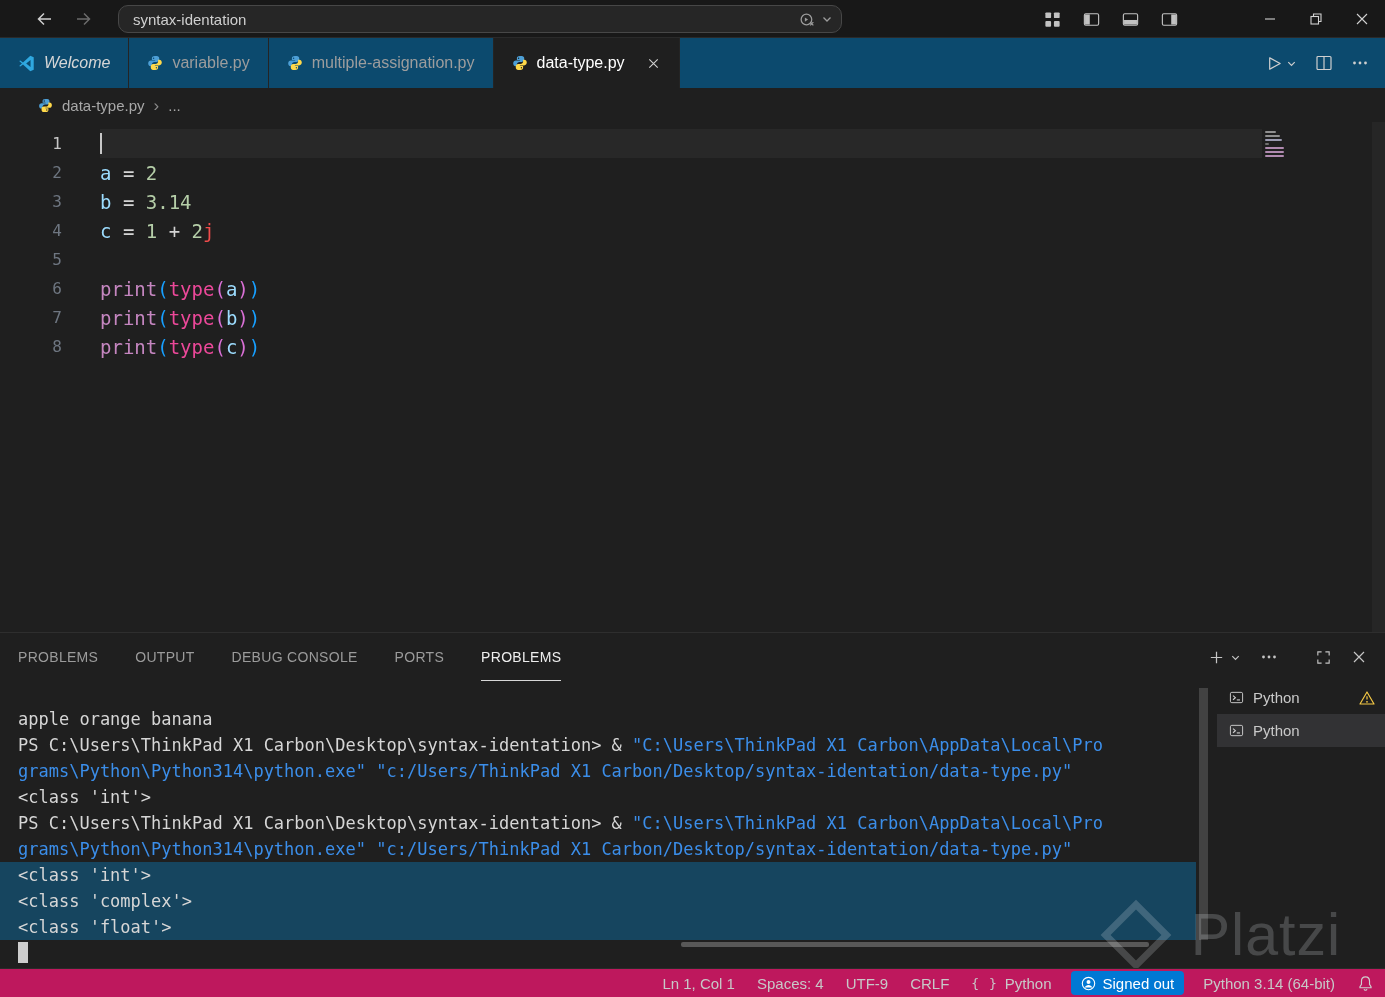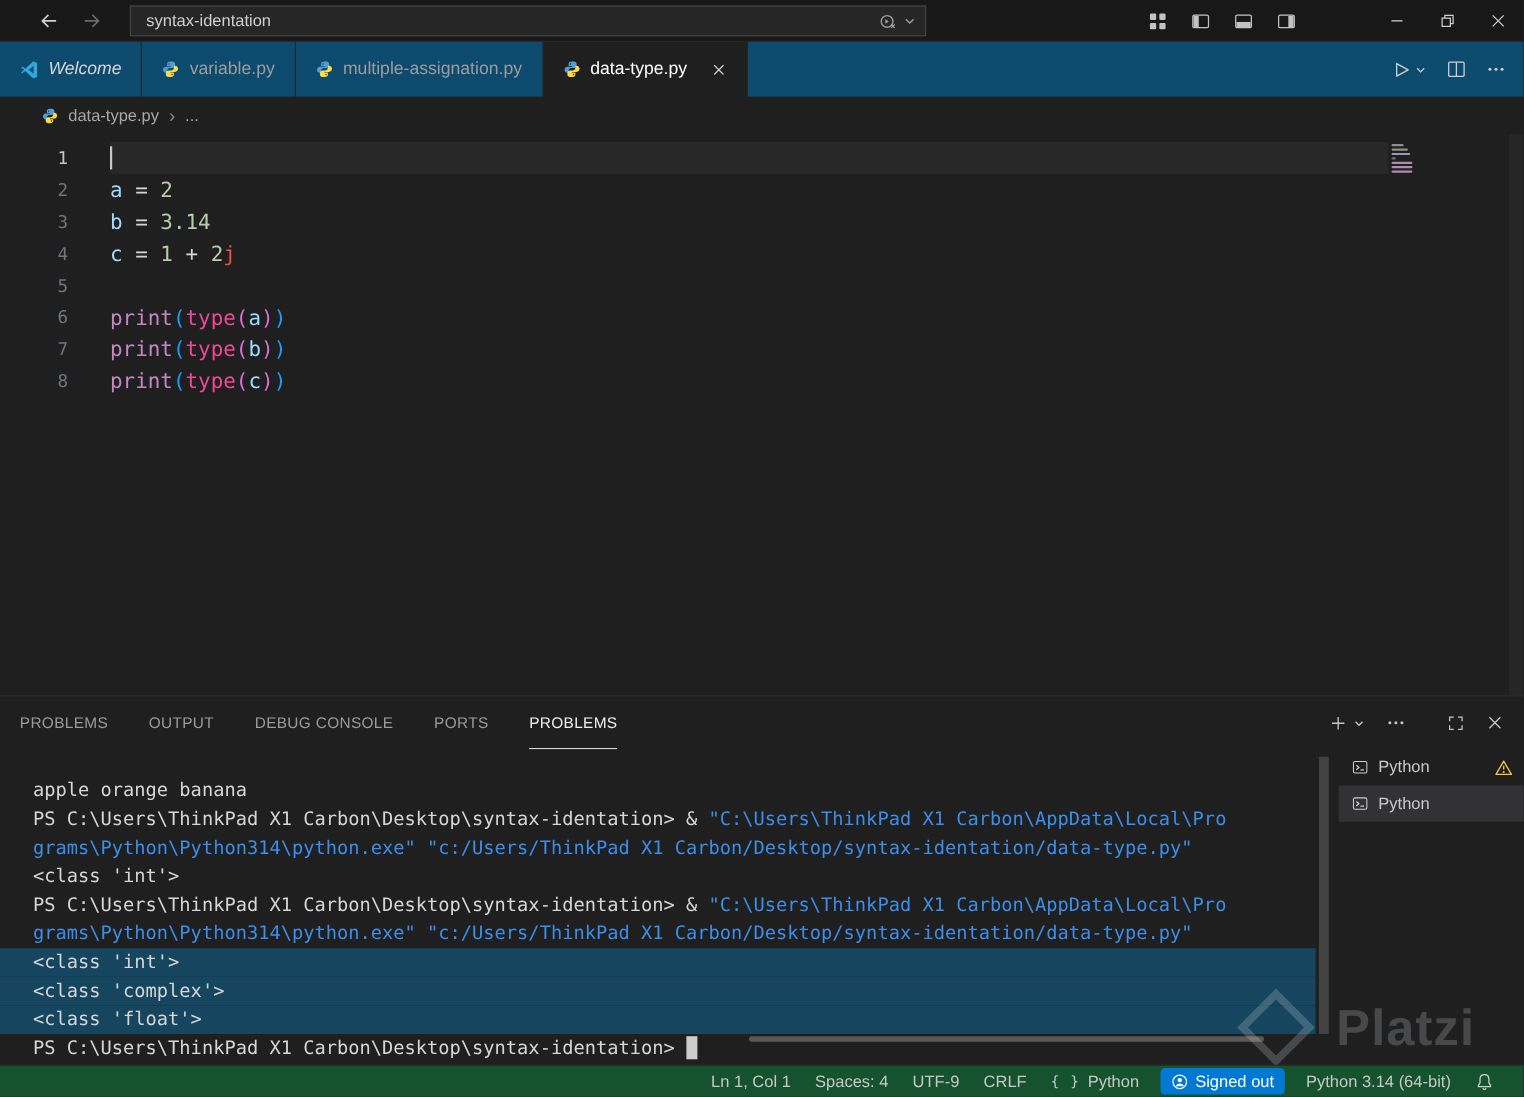--- a/index.html
+++ b/index.html
@@ -2,21 +2,21 @@
 <html><head>
 <meta charset="utf-8">
 <style>
   *{box-sizing:border-box;margin:0;padding:0}
   html,body{width:1385px;height:997px;background:#1f1f1f;overflow:hidden}
   .window{position:absolute;inset:0;width:1385px;height:997px;font-family:"Liberation Sans",sans-serif;color:#ccc;background:#1f1f1f}
 
   
   .titlebar{position:absolute;top:0;left:0;width:100%;height:38px;background:#181818;border-bottom:1px solid #2a2a2a}
   .nav-arrows{position:absolute;left:34px;top:0;height:38px;display:flex;gap:20px;align-items:center}
-  .search-box{position:absolute;left:118px;top:5px;width:724px;height:28px;background:#262626;border:1px solid #474747;border-radius:0;display:flex;align-items:center}
+  .search-box{position:absolute;left:118px;top:5px;width:724px;height:28px;background:#262626;border:1px solid #474747;border-radius:10px;display:flex;align-items:center}
   .search-text{padding-left:14px;font-size:15px;color:#cfcfcf}
   .search-actions{margin-left:auto;display:flex;align-items:center;gap:5px;padding-right:8px}
   .layout-icons{position:absolute;right:206px;top:0;height:38px;display:flex;gap:20px;align-items:center}
   .window-controls{position:absolute;right:0;top:0;height:38px;display:flex}
   .wc-btn{width:46px;height:38px;display:flex;align-items:center;justify-content:center}
   .icon-btn{display:flex;align-items:center;justify-content:center}
 
   
   .tabbar{position:absolute;top:38px;left:0;width:100%;height:50px;background:#0c4a6e;display:flex}
   #tabs{display:flex;height:100%}
@@ -50,43 +50,43 @@
   .panel{position:absolute;top:632px;left:0;width:100%;height:336px;border-top:1px solid #2e2e2e;background:#1f1f1f}
   .panel-header{height:48px;display:flex;align-items:center;padding-left:18px}
   #panel-tabs{display:flex;height:100%}
   .panel-tab{margin-right:37px;font-size:14px;letter-spacing:.3px;color:#9b9b9b;height:100%;display:flex;align-items:center;border-bottom:1px solid transparent}
   .panel-tab.active{color:#eeeeee;border-bottom-color:#d7d7d7}
   .panel-actions{margin-left:auto;display:flex;align-items:center;gap:19px;padding-right:18px}
   .pa-group{display:flex;align-items:center;gap:5px}
 
   
   .terminal{position:absolute;top:680px;left:0;width:1217px;height:288px;padding-top:26px;font-family:"DejaVu Sans Mono",monospace;font-size:17px;overflow:hidden}
-  .term-row{height:26px;line-height:26px;padding-left:30px;margin-right:21px;white-space:pre}
+  .term-row{height:26px;line-height:26px;padding-left:18px;margin-right:21px;white-space:pre}
   .term-row.selected{background:#16455f}
   .tk-fg{color:#d6d6d6}.tk-str{color:#3b8eea}
   .block-cursor{display:inline-block;width:10px;height:21px;background:#cdcdcd;vertical-align:text-bottom}
   .term-vscroll{position:absolute;top:688px;left:1199px;width:9px;height:252px;background:rgba(140,140,140,.32)}
   .term-hscroll{position:absolute;top:942px;left:681px;width:468px;height:5px;background:#585858;border-radius:2px}
 
   .term-sidebar{position:absolute;top:681px;left:1217px;width:168px;height:287px}
   .ts-item{height:33px;display:flex;align-items:center;gap:9px;padding-left:12px;font-size:15px;color:#c9c9c9}
   .ts-item.selected{background:#323234}
   .ts-warning{margin-left:auto;margin-right:10px;display:flex}
 
   
-  .statusbar{position:absolute;bottom:0;left:0;width:100%;height:29px;background:#14532d;border-top:1px solid #2a2a2a;display:flex;align-items:center;justify-content:flex-end;font-size:15px;color:#c8c8c8;z-index:20;padding-right:16px}
+  .statusbar{position:absolute;bottom:0;left:0;width:100%;height:29px;background:#be185d;border-top:1px solid #2a2a2a;display:flex;align-items:center;justify-content:flex-end;font-size:15px;color:#c8c8c8;z-index:20;padding-right:0}
   .sb-item{padding:0 11px;display:flex;align-items:center;gap:7px;height:100%}
   .sb-item.badge{background:#0078d4;color:#fff;height:24px;border-radius:4px;margin:0 8px;padding:0 10px}
   .braces{font-family:"DejaVu Sans Mono",monospace;font-size:13px;letter-spacing:1px}
   .sb-ico{display:flex;align-items:center}
 
   
   .watermark{position:absolute;top:901px;right:44px;display:flex;align-items:center;gap:22px;opacity:.2;z-index:6;color:#e8ecef}
   .wm-logo{width:50px;height:50px;border:7px solid #e8ecef;transform:rotate(45deg);margin:8px}
-  .wm-text{font-size:46px;font-weight:700;letter-spacing:1px}
+  .wm-text{font-size:59px;font-weight:400;letter-spacing:1px}
 </style>
 </head>
 <body>
 
 <div class="window">
 
   <div class="titlebar">
     <div class="nav-arrows">
       <span class="icon-btn">
         <svg width="20" height="20" viewBox="0 0 20 20">
@@ -334,21 +334,21 @@
     <div id="term-lines">
         <div class="term-row"><span class="tk-fg">apple orange banana</span></div>
         <div class="term-row"><span class="tk-fg">PS C:\Users\ThinkPad X1 Carbon\Desktop\syntax-identation&gt; &amp; </span><span class="tk-str">"C:\Users\ThinkPad X1 Carbon\AppData\Local\Pro</span></div>
         <div class="term-row"><span class="tk-str">grams\Python\Python314\python.exe" "c:/Users/ThinkPad X1 Carbon/Desktop/syntax-identation/data-type.py"</span></div>
         <div class="term-row"><span class="tk-fg">&lt;class 'int'&gt;</span></div>
         <div class="term-row"><span class="tk-fg">PS C:\Users\ThinkPad X1 Carbon\Desktop\syntax-identation&gt; &amp; </span><span class="tk-str">"C:\Users\ThinkPad X1 Carbon\AppData\Local\Pro</span></div>
         <div class="term-row"><span class="tk-str">grams\Python\Python314\python.exe" "c:/Users/ThinkPad X1 Carbon/Desktop/syntax-identation/data-type.py"</span></div>
         <div class="term-row selected"><span class="tk-fg">&lt;class 'int'&gt;</span></div>
         <div class="term-row selected"><span class="tk-fg">&lt;class 'complex'&gt;</span></div>
         <div class="term-row selected"><span class="tk-fg">&lt;class 'float'&gt;</span></div>
-        <div class="term-row"><span class="tk-fg">PS C:\Users\ThinkPad X1 Carbon\Desktop\syntax-identation&gt; </span><span class="block-cursor"></span></div>
+        <div class="term-row"><span class="block-cursor"></span></div>
       </div>
   </div>
   <div class="term-vscroll"></div>
   <div class="term-hscroll"></div>
   <div class="term-sidebar" id="term-sidebar">
       <div class="ts-item">
         <span class="icon-btn">
           <svg width="15" height="15" viewBox="0 0 16 16">
             <rect x="1.5" y="2.5" width="13" height="11" rx="1.5" fill="none" stroke="#cfcfcf"></rect>
             <path d="M4.3 6l2.5 2.2-2.5 2.2" fill="none" stroke="#cfcfcf" stroke-width="1.2"></path>

